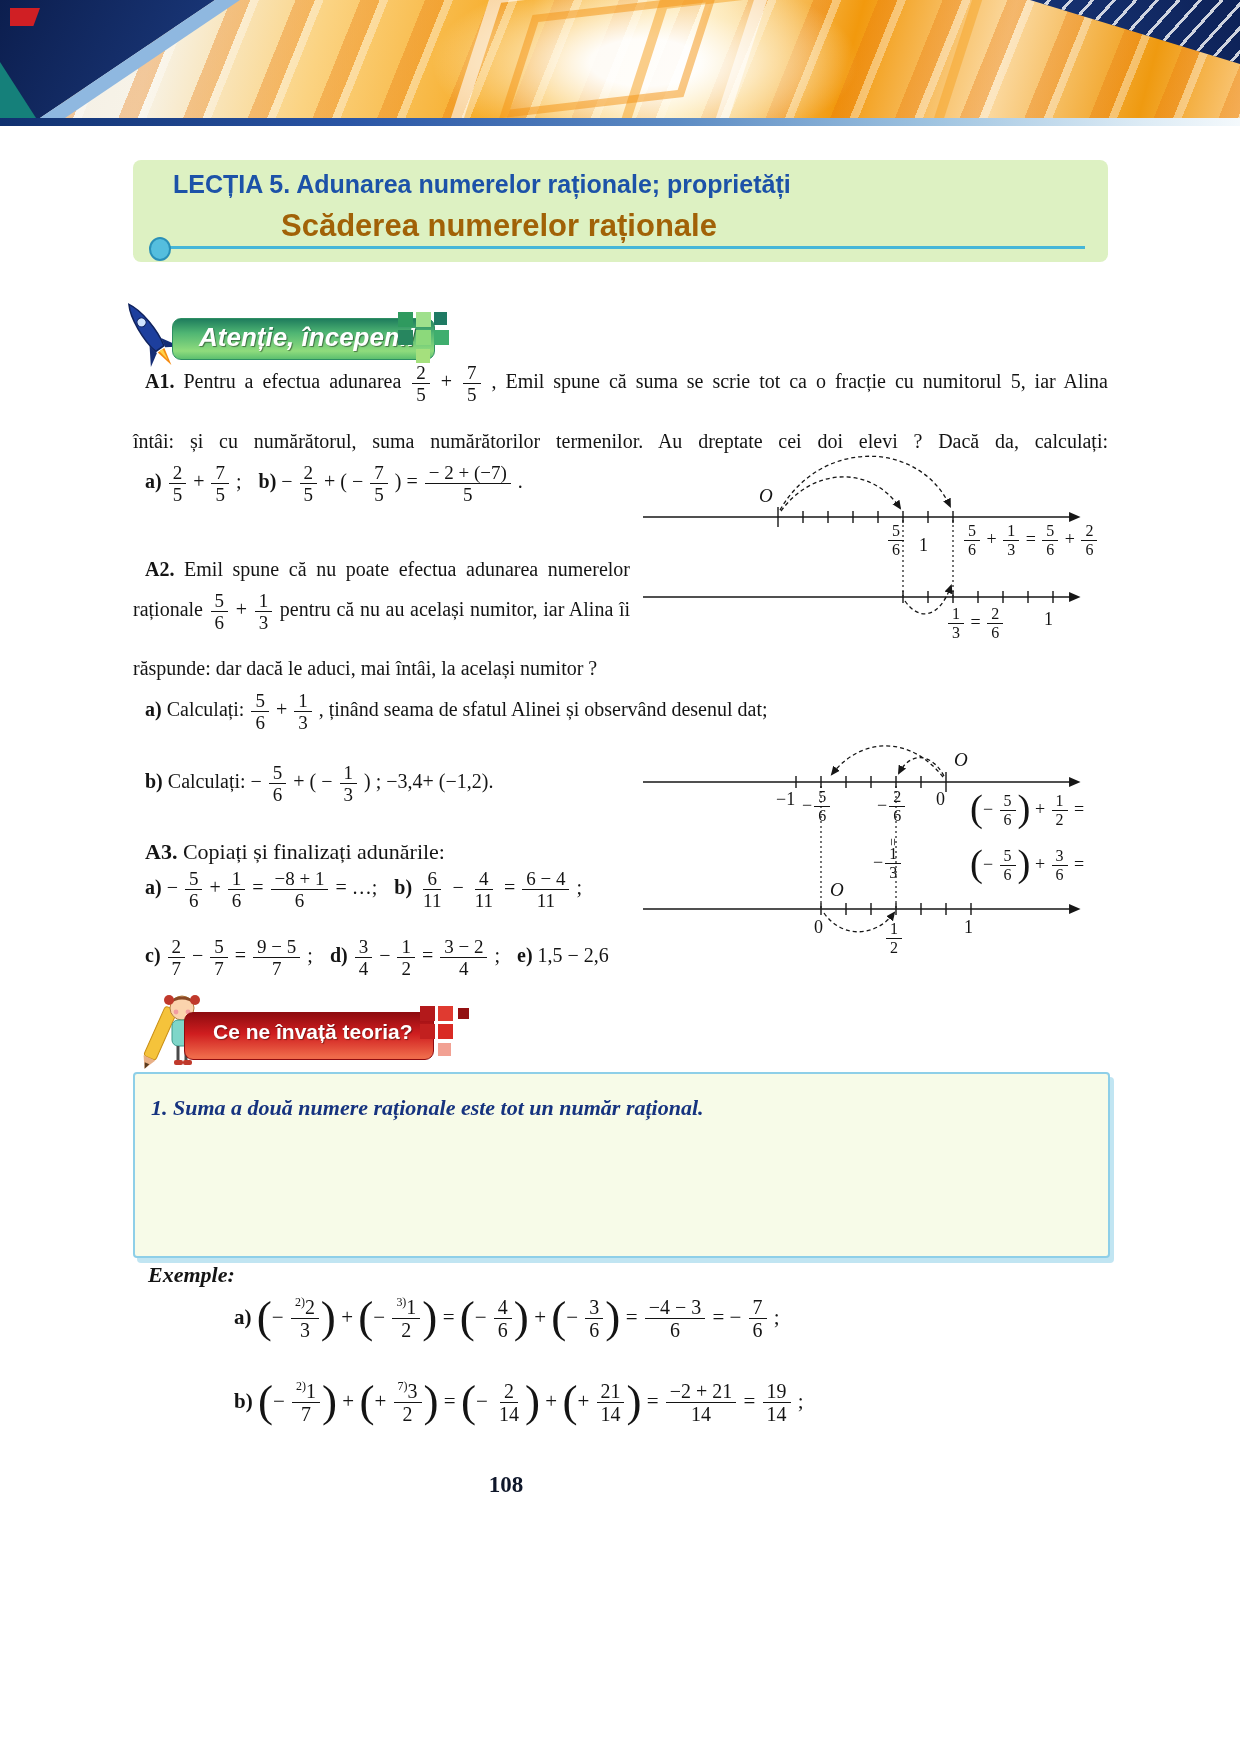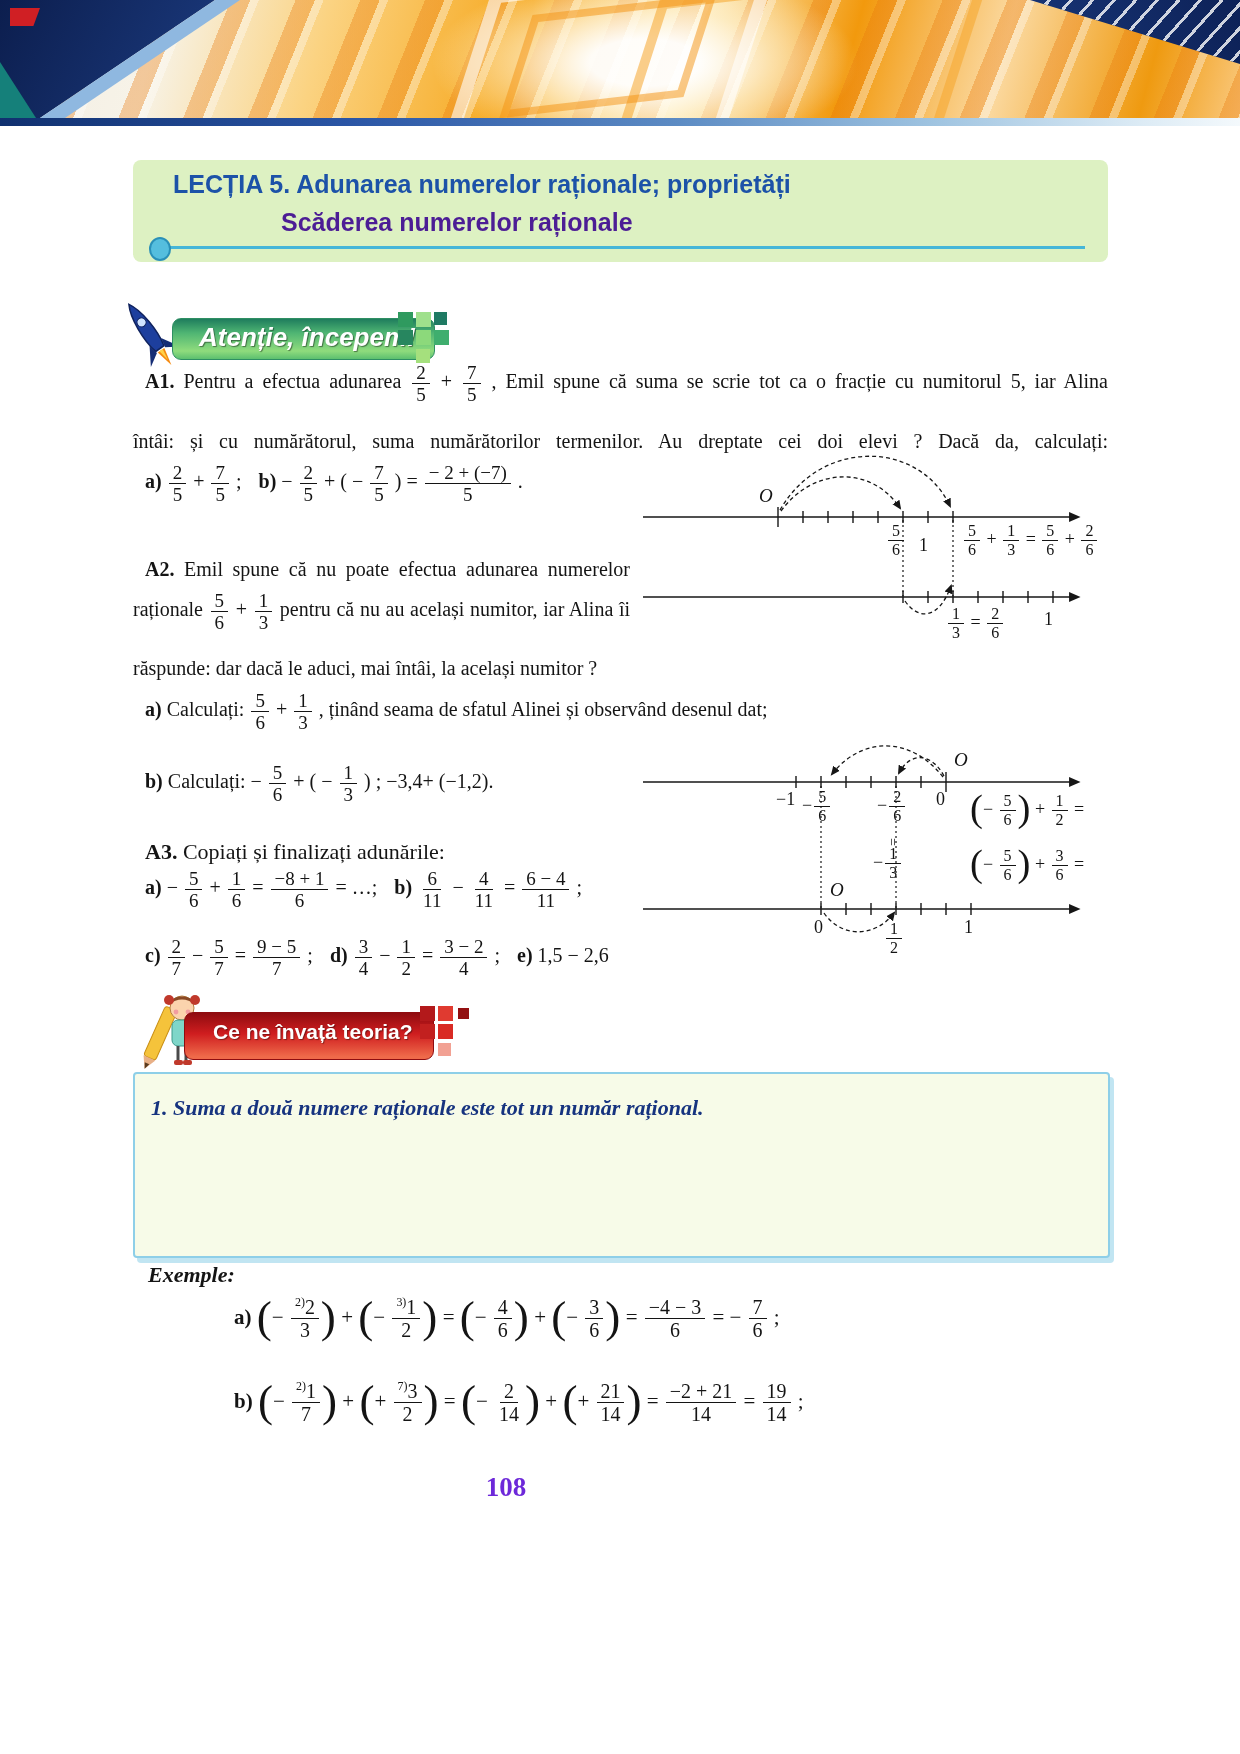--- a/index.html
+++ b/index.html
@@ -20,21 +20,21 @@
   .art-navy-left{position:absolute;left:0;top:0;width:380px;height:118px;background:linear-gradient(118deg,#0c1e4e 0%,#1b3a7e 60%,#27509e 100%);clip-path:polygon(0 0,215px 0,40px 118px,0 118px);}
   .art-blue-stripe{position:absolute;left:0;top:0;width:380px;height:118px;background:#8fb8e0;clip-path:polygon(215px 0,240px 0,65px 118px,40px 118px);}
   .art-teal{position:absolute;left:0;top:0;width:120px;height:118px;background:#15807a;clip-path:polygon(0 62px,36px 118px,0 118px);}
   .art-navy-right{position:absolute;right:0;top:0;width:300px;height:118px;background:linear-gradient(250deg,#0d2157,#1d3f86);clip-path:polygon(90px 0,300px 0,300px 64px);}
   .art-navy-right::after{content:"";position:absolute;inset:0;background:repeating-linear-gradient(132deg,rgba(255,255,255,.8) 0 3px,rgba(255,255,255,0) 3px 16px);clip-path:inherit;}
   .art-logo{position:absolute;left:10px;top:8px;width:30px;height:18px;background:#d01f24;clip-path:polygon(0 0,100% 0,78% 100%,0 100%);}
   .strip{left:0;top:118px;width:1240px;height:8px;background:linear-gradient(90deg,#10306f,#2a55a5 28%,#5d8cc4 55%,#9ec3e0 75%,#dcebf5 92%,#f4f9fc);}
   
   .lesson-box{left:133px;top:160px;width:975px;height:102px;background:#ddf1c2;border-radius:8px;}
   .lesson-l1{position:absolute;left:40px;top:10px;font-family:"Liberation Sans",sans-serif;font-weight:bold;font-size:25px;color:#1c52a8;}
-  .lesson-l2{position:absolute;left:148px;top:48px;font-family:"Liberation Sans",sans-serif;font-weight:bold;font-size:25px;color:#4c1d95;}
+  .lesson-l2{position:absolute;left:148px;top:48px;font-family:"Liberation Sans",sans-serif;font-weight:bold;font-size:31px;color:#a16207;}
   .title-rule{position:absolute;left:32px;top:86px;width:920px;height:3px;background:#45b6d8;}
   .title-bullet{position:absolute;left:16px;top:77px;width:18px;height:20px;border-radius:50%;background:#55bede;border:2px solid #2a90b8;}
   
   .gbar{left:172px;top:318px;height:36px;display:flex;align-items:center;padding:0 18px 4px 26px;border-radius:9px;
     background:linear-gradient(180deg,#1f7d5d 0%,#4fb573 35%,#8fdc7d 80%,#5cc06f 100%);border:1px solid #2e8f63;
     font-family:"Liberation Sans",sans-serif;font-weight:bold;font-style:italic;font-size:26px;color:#ffffff;text-shadow:1px 1px 1px rgba(0,0,0,.45);}
   .rbar{left:184px;top:1012px;height:38px;display:flex;align-items:center;padding:0 20px 8px 28px;border-radius:9px;
     background:linear-gradient(180deg,#8f0c10 0%,#cf1d1f 45%,#ef6a4a 95%);border:1px solid #8f0c10;
     font-family:"Liberation Sans",sans-serif;font-weight:bold;font-size:21px;color:#ffffff;text-shadow:1px 1px 1px rgba(0,0,0,.4);}
   
@@ -49,21 +49,21 @@
   .bp{font-size:215%;font-weight:400;vertical-align:middle;line-height:0;position:relative;top:-2px;}
   
   .theory{left:133px;top:1072px;width:941px;height:140px;background:#f7fbe8;border:2px solid #8ecfe8;border-radius:4px;
     box-shadow:4px 5px 0 rgba(142,207,232,.55);padding:21px 16px;}
   .theory-title{font-size:22px;font-weight:bold;font-style:italic;color:#16337f;}
   .theory-body{margin-top:6px;font-size:21px;line-height:1.38;text-align:justify;color:#141414;}
   
   .dlabel{position:absolute;font-size:18px;line-height:1.1;white-space:nowrap;}
   .dlabel .frac{font-size:16px;}
   .veq{display:inline-block;transform:rotate(90deg);font-size:14px;line-height:1;}
-  .pagenum{left:0;top:1472px;width:1012px;text-align:center;font-size:27px;font-weight:bold;color:#6d28d9;}
+  .pagenum{left:0;top:1472px;width:1012px;text-align:center;font-size:23px;font-weight:bold;color:#0f172a;}
   .exlabel{font-size:22px;font-weight:bold;font-style:italic;}
 </style>
 </head>
 <body>
 
 <div class="abs art">
   <div class="art-diag"></div>
   <div class="art-burst"></div>
   <div class="t1"></div>
   <div class="t2"></div>

